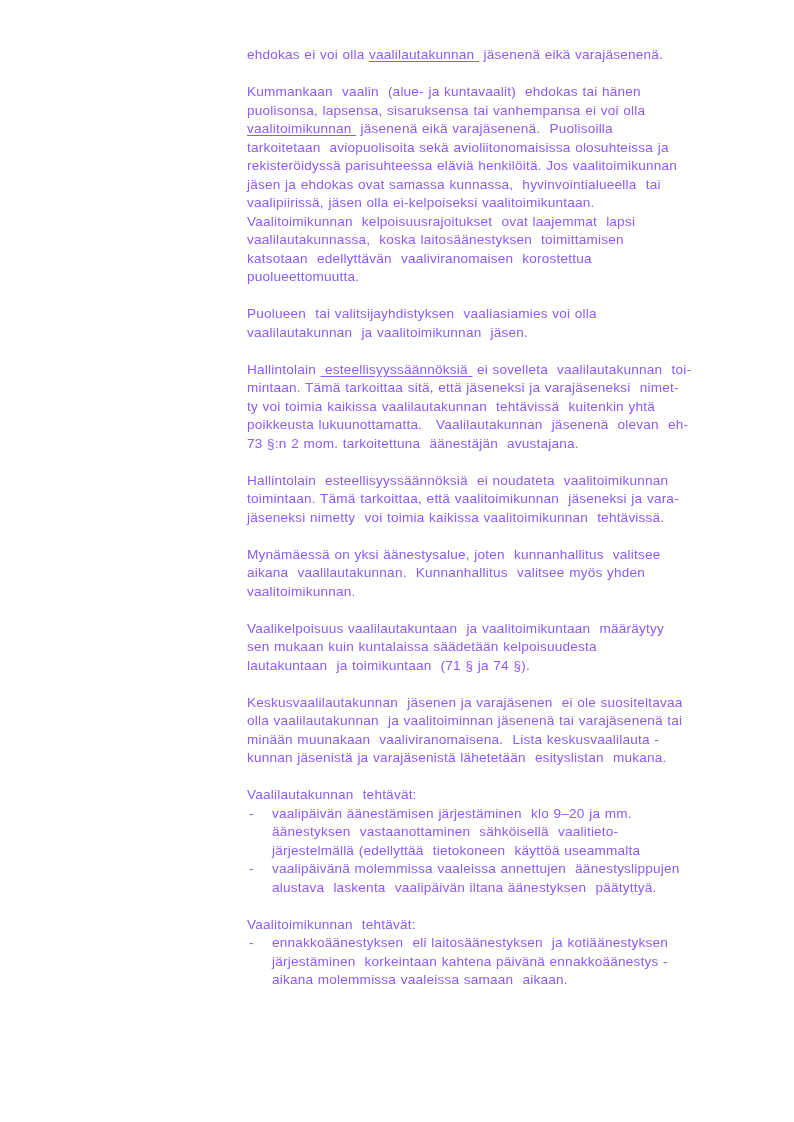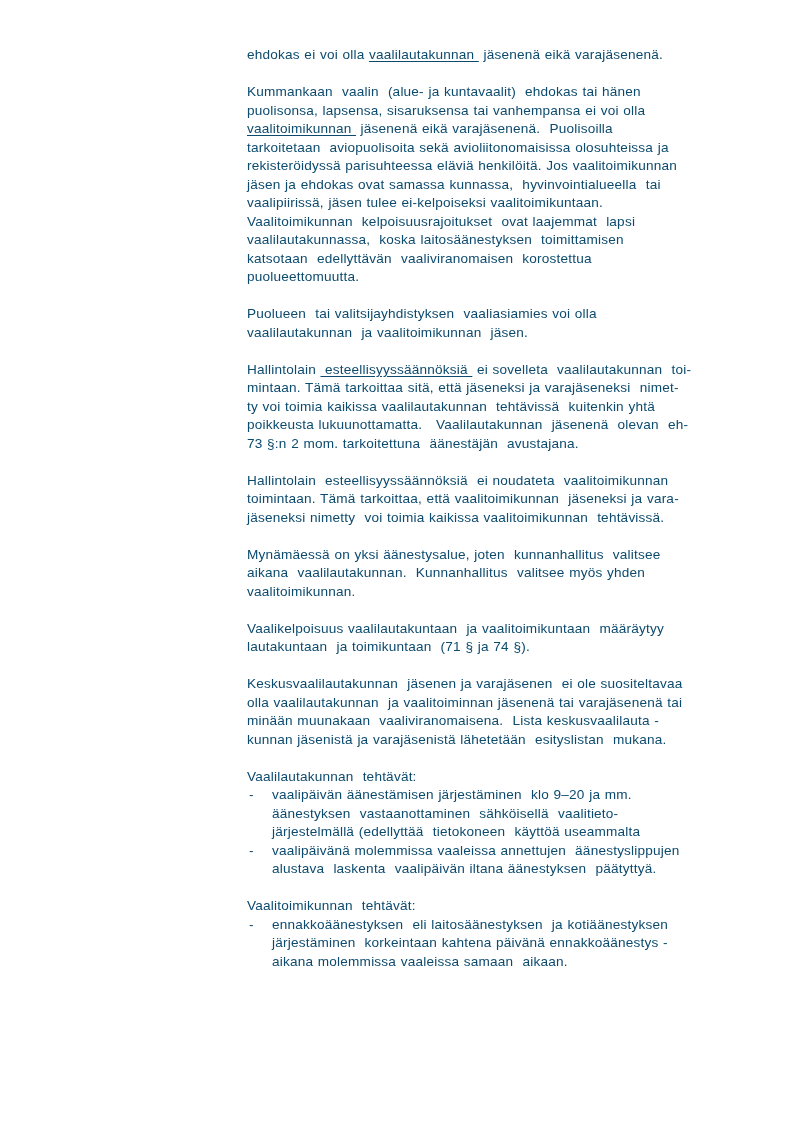--- a/index.html
+++ b/index.html
@@ -10,21 +10,21 @@
   }
   .page {
     position: relative;
     width: 794px;
     height: 1114px;
     background: #ffffff;
     overflow: hidden;
     font-family: "Liberation Sans", "DejaVu Sans", sans-serif;
     font-size: 13.6px;
     line-height: 18.5px;
-    color: #0c4a6e;
+    color: #8b5cf6;
     letter-spacing: 0.2px;
     word-spacing: 0.6px;
   }
   .doc {
     position: absolute;
     left: 247px;
     top: 46px;
     width: 530px;
   }
   .block {
@@ -57,21 +57,21 @@
       <div class="block">
         <div class="line"><span class="">ehdokas ei voi olla </span><span class="u">vaalilautakunnan </span><span class=""> jäsenenä eikä varajäsenenä.</span></div>
       </div>
       <div class="block">
         <div class="line"><span>Kummankaan  vaalin  (alue- ja kuntavaalit)  ehdokas tai hänen</span></div>
         <div class="line"><span>puolisonsa, lapsensa, sisaruksensa tai vanhempansa ei voi olla</span></div>
         <div class="line"><span class="u">vaalitoimikunnan </span><span class=""> jäsenenä eikä varajäsenenä.  Puolisoilla</span></div>
         <div class="line"><span>tarkoitetaan  aviopuolisoita sekä avioliitonomaisissa olosuhteissa ja</span></div>
         <div class="line"><span>rekisteröidyssä parisuhteessa eläviä henkilöitä. Jos vaalitoimikunnan</span></div>
         <div class="line"><span>jäsen ja ehdokas ovat samassa kunnassa,  hyvinvointialueella  tai</span></div>
-        <div class="line"><span>vaalipiirissä, jäsen tulee ei-kelpoiseksi vaalitoimikuntaan.</span></div>
+        <div class="line"><span>vaalipiirissä, jäsen olla ei-kelpoiseksi vaalitoimikuntaan.</span></div>
         <div class="line"><span>Vaalitoimikunnan  kelpoisuusrajoitukset  ovat laajemmat  lapsi</span></div>
         <div class="line"><span>vaalilautakunnassa,  koska laitosäänestyksen  toimittamisen</span></div>
         <div class="line"><span>katsotaan  edellyttävän  vaaliviranomaisen  korostettua</span></div>
         <div class="line"><span>puolueettomuutta.</span></div>
       </div>
       <div class="block">
         <div class="line"><span>Puolueen  tai valitsijayhdistyksen  vaaliasiamies voi olla</span></div>
         <div class="line"><span>vaalilautakunnan  ja vaalitoimikunnan  jäsen.</span></div>
       </div>
       <div class="block">
@@ -86,20 +86,21 @@
         <div class="line"><span>toimintaan. Tämä tarkoittaa, että vaalitoimikunnan  jäseneksi ja vara-</span></div>
         <div class="line"><span>jäseneksi nimetty  voi toimia kaikissa vaalitoimikunnan  tehtävissä.</span></div>
       </div>
       <div class="block">
         <div class="line"><span>Mynämäessä on yksi äänestysalue, joten  kunnanhallitus  valitsee</span></div>
         <div class="line"><span>aikana  vaalilautakunnan.  Kunnanhallitus  valitsee myös yhden</span></div>
         <div class="line"><span>vaalitoimikunnan.</span></div>
       </div>
       <div class="block">
         <div class="line"><span>Vaalikelpoisuus vaalilautakuntaan  ja vaalitoimikuntaan  määräytyy</span></div>
+        <div class="line"><span>sen mukaan kuin kuntalaissa säädetään kelpoisuudesta</span></div>
         <div class="line"><span>lautakuntaan  ja toimikuntaan  (71 § ja 74 §).</span></div>
       </div>
       <div class="block">
         <div class="line"><span>Keskusvaalilautakunnan  jäsenen ja varajäsenen  ei ole suositeltavaa</span></div>
         <div class="line"><span>olla vaalilautakunnan  ja vaalitoiminnan jäsenenä tai varajäsenenä tai</span></div>
         <div class="line"><span>minään muunakaan  vaaliviranomaisena.  Lista keskusvaalilauta -</span></div>
         <div class="line"><span>kunnan jäsenistä ja varajäsenistä lähetetään  esityslistan  mukana.</span></div>
       </div>
       <div class="block">
         <div class="line"><span>Vaalilautakunnan  tehtävät:</span></div>

